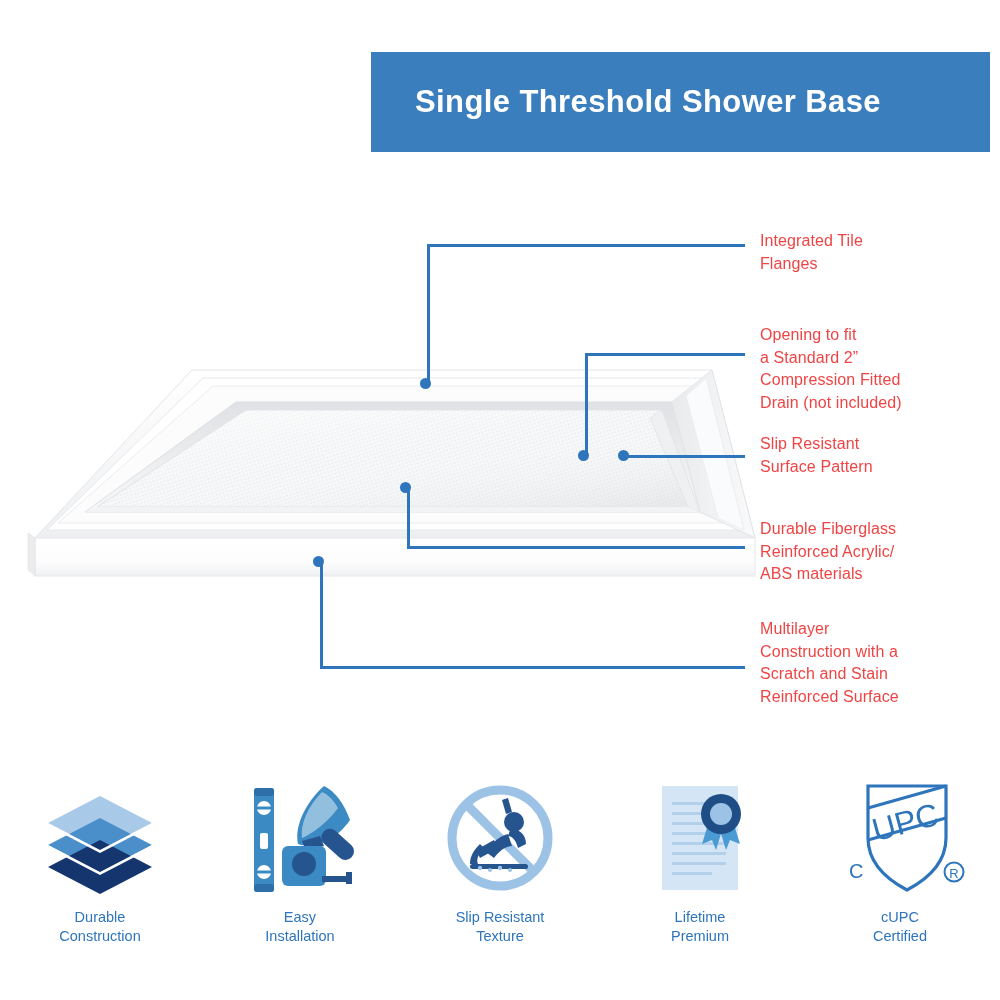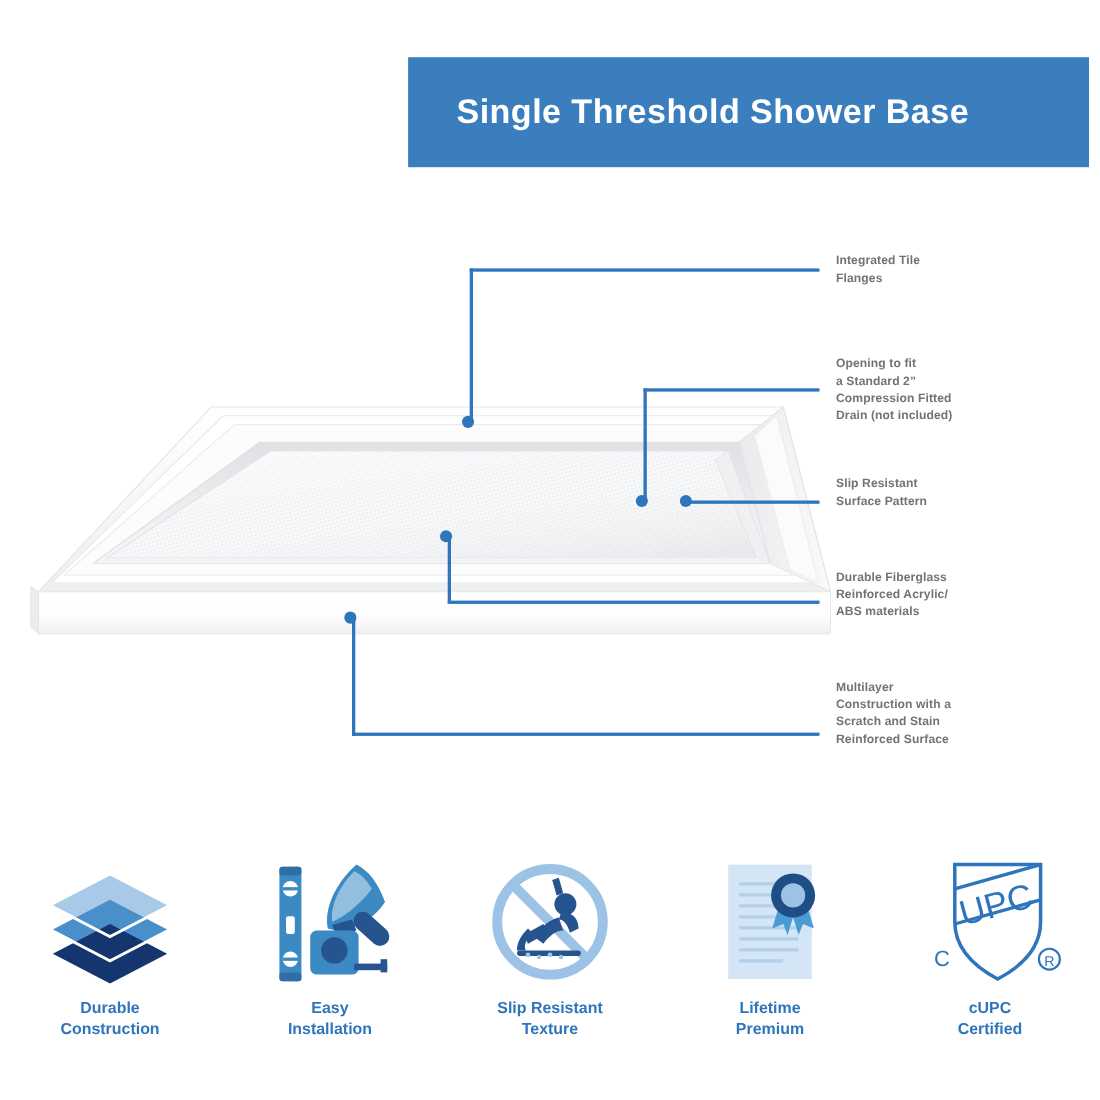--- a/index.html
+++ b/index.html
@@ -19,22 +19,22 @@
   }
   .title-banner .title-text {
     color: #ffffff;
     font-size: 31px; font-weight: bold; letter-spacing: 0.4px;
     padding-left: 27px; white-space: nowrap;
   }
 
   
   .callout {
     position: absolute;
-    color: #737373;
-    font-size: 11px; font-weight: bold; line-height: 1.42;
+    color: #ef4444;
+    font-size: 16px; font-weight: normal; line-height: 1.42;
     letter-spacing: 0.1px;
   }
   .callout .ln { display: block; white-space: nowrap; }
 
   
   .lead-h, .lead-v {
     position: absolute; background: #2e75bb;
   }
   .lead-h { height: 3px; }
   .lead-v { width: 3px; }
@@ -45,21 +45,21 @@
 
   
   #base-art { position: absolute; left: 0; top: 330px; width: 770px; height: 270px; }
 
   
   .features { position: absolute; left: 0; top: 775px; width: 1000px; height: 200px; display: flex; }
   .feature { flex: 1; display: flex; flex-direction: column; align-items: center; }
   .feature .ficon { height: 125px; display: flex; align-items: center; justify-content: center; }
   .feature .flabel {
     margin-top: 8px; text-align: center; color: #2e75bb;
-    font-size: 14.5px; font-weight: bold; line-height: 1.32;
+    font-size: 14.5px; font-weight: normal; line-height: 1.32;
   }
   .feature .flabel .ln { display: block; white-space: nowrap; }
 </style>
 </head>
 <body>
 
 <div id="page">
 
   <div class="title-banner" style="background: rgb(59, 126, 190);">
     <span class="title-text" style="color: rgb(255, 255, 255); padding-left: 44px;">Single Threshold Shower Base</span>

